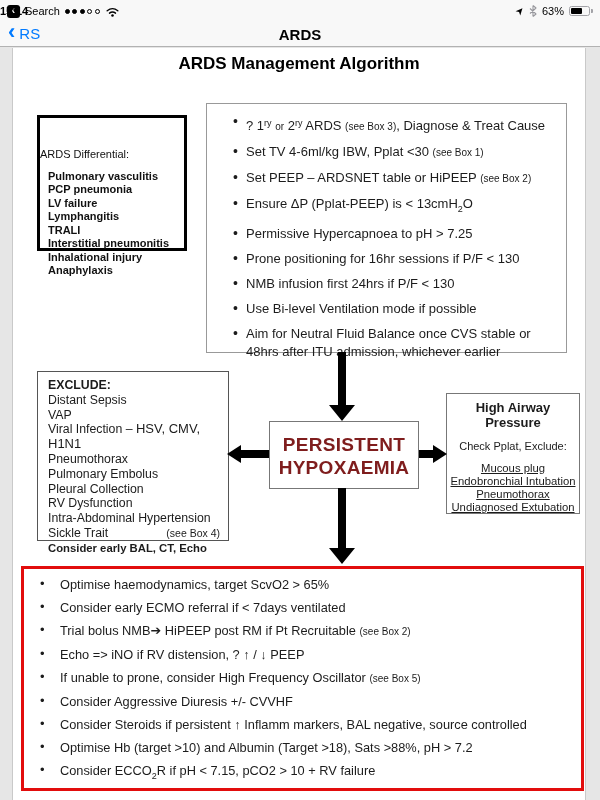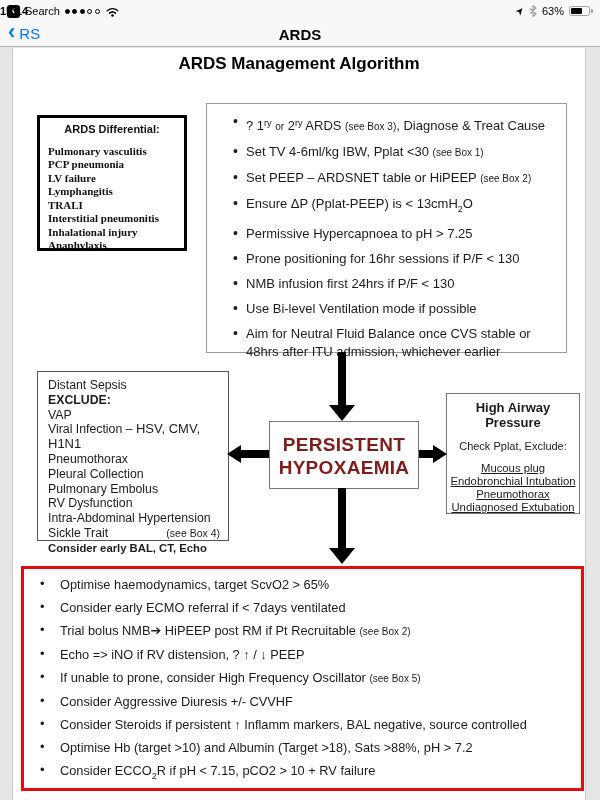--- a/index.html
+++ b/index.html
@@ -38,22 +38,22 @@
   
   .content { position:absolute; top:48px; left:0; width:600px; height:752px; }
   .docpage {
     position:absolute; left:12px; top:0; width:574px; height:752px; background:#fff;
     border-left:1px solid #c9c9c9; border-right:1px solid #c9c9c9;
   }
   .doc-title { position:absolute; top:6px; left:0; width:100%; text-align:center; font-size:17px; font-weight:700; color:#000; }
   .bx { position:absolute; background:#fff; }
   
   .diffbox { left:24px; top:67px; width:150px; height:136px; border:3px solid #000; padding-top:5px; }
-  .diff-title { text-align:center; font-size:11px; font-weight:700; line-height:13.5px; }
-  .diff-list { margin:8px 5px 0 0; padding:0 0 0 8px; list-style:none; font-size:11px; font-weight:700; line-height:13.5px;font-family:Liberation Serif, serif; }
+  .diff-title { font-size:11px; font-weight:400; line-height:13.5px;margin-top:25px; }
+  .diff-list { margin:8px 5px 0 0; padding:0 0 0 8px; list-style:none; font-size:11px; font-weight:700; line-height:13.5px; }
   
   .topbox { left:193px; top:55px; width:361px; height:250px; border:1px solid #999; }
   ul.bullets { list-style:none; margin:0; padding:9px 6px 0 0; }
   .topbox li { position:relative; padding-left:39px; margin-bottom:7px; font-size:13px; line-height:18px; color:#1c1c1c; }
   .topbox li:last-child { margin-bottom:0; }
   .marker { position:absolute; left:26px; top:-1px; font-size:14px; }
   .small { font-size:10px; }
   .sup-s { font-size:9px; }
   sup.sup-s { position:relative; top:1px; }
   .arrow-glyph { font-weight:700; }
@@ -153,27 +153,27 @@
           <li><span class="marker">•</span><span>Ensure ΔP (Pplat-PEEP) is &lt; 13cmH</span><sub class="sup-s">2</sub><span>O</span></li>
           <li><span class="marker">•</span><span>Permissive Hypercapnoea to pH &gt; 7.25</span></li>
           <li><span class="marker">•</span><span>Prone positioning for 16hr sessions if P/F &lt; 130</span></li>
           <li><span class="marker">•</span><span>NMB infusion first 24hrs if P/F &lt; 130</span></li>
           <li><span class="marker">•</span><span>Use Bi-level Ventilation mode if possible</span></li>
           <li><span class="marker">•</span><span>Aim for Neutral Fluid Balance once CVS stable or 48hrs after ITU admission, whichever earlier</span></li>
         </ul>
     </div>
 
     <div class="bx exclbox">
+        <div class="exline bold"><span>EXCLUDE:</span></div>
         <div class="exline"><span>Distant Sepsis</span></div>
-        <div class="exline bold"><span>EXCLUDE:</span></div>
         <div class="exline"><span>VAP</span></div>
         <div class="exline"><span>Viral Infection – </span><span class="small">HSV, CMV, H1N1</span></div>
         <div class="exline"><span>Pneumothorax</span></div>
+        <div class="exline"><span>Pulmonary Embolus</span></div>
         <div class="exline"><span>Pleural Collection</span></div>
-        <div class="exline"><span>Pulmonary Embolus</span></div>
         <div class="exline"><span>RV Dysfunction</span></div>
         <div class="exline"><span>Intra-Abdominal Hypertension</span></div>
         <div class="exline"><span>Sickle Trait</span><span class="small-right">(see Box 4)</span></div>
         <div class="exline bold-small"><span>Consider early BAL, CT, Echo</span></div>
       </div>
 
     <div class="bx hypbox">
       <div>PERSISTENT</div>
       <div>HYPOXAEMIA</div>
     </div>

